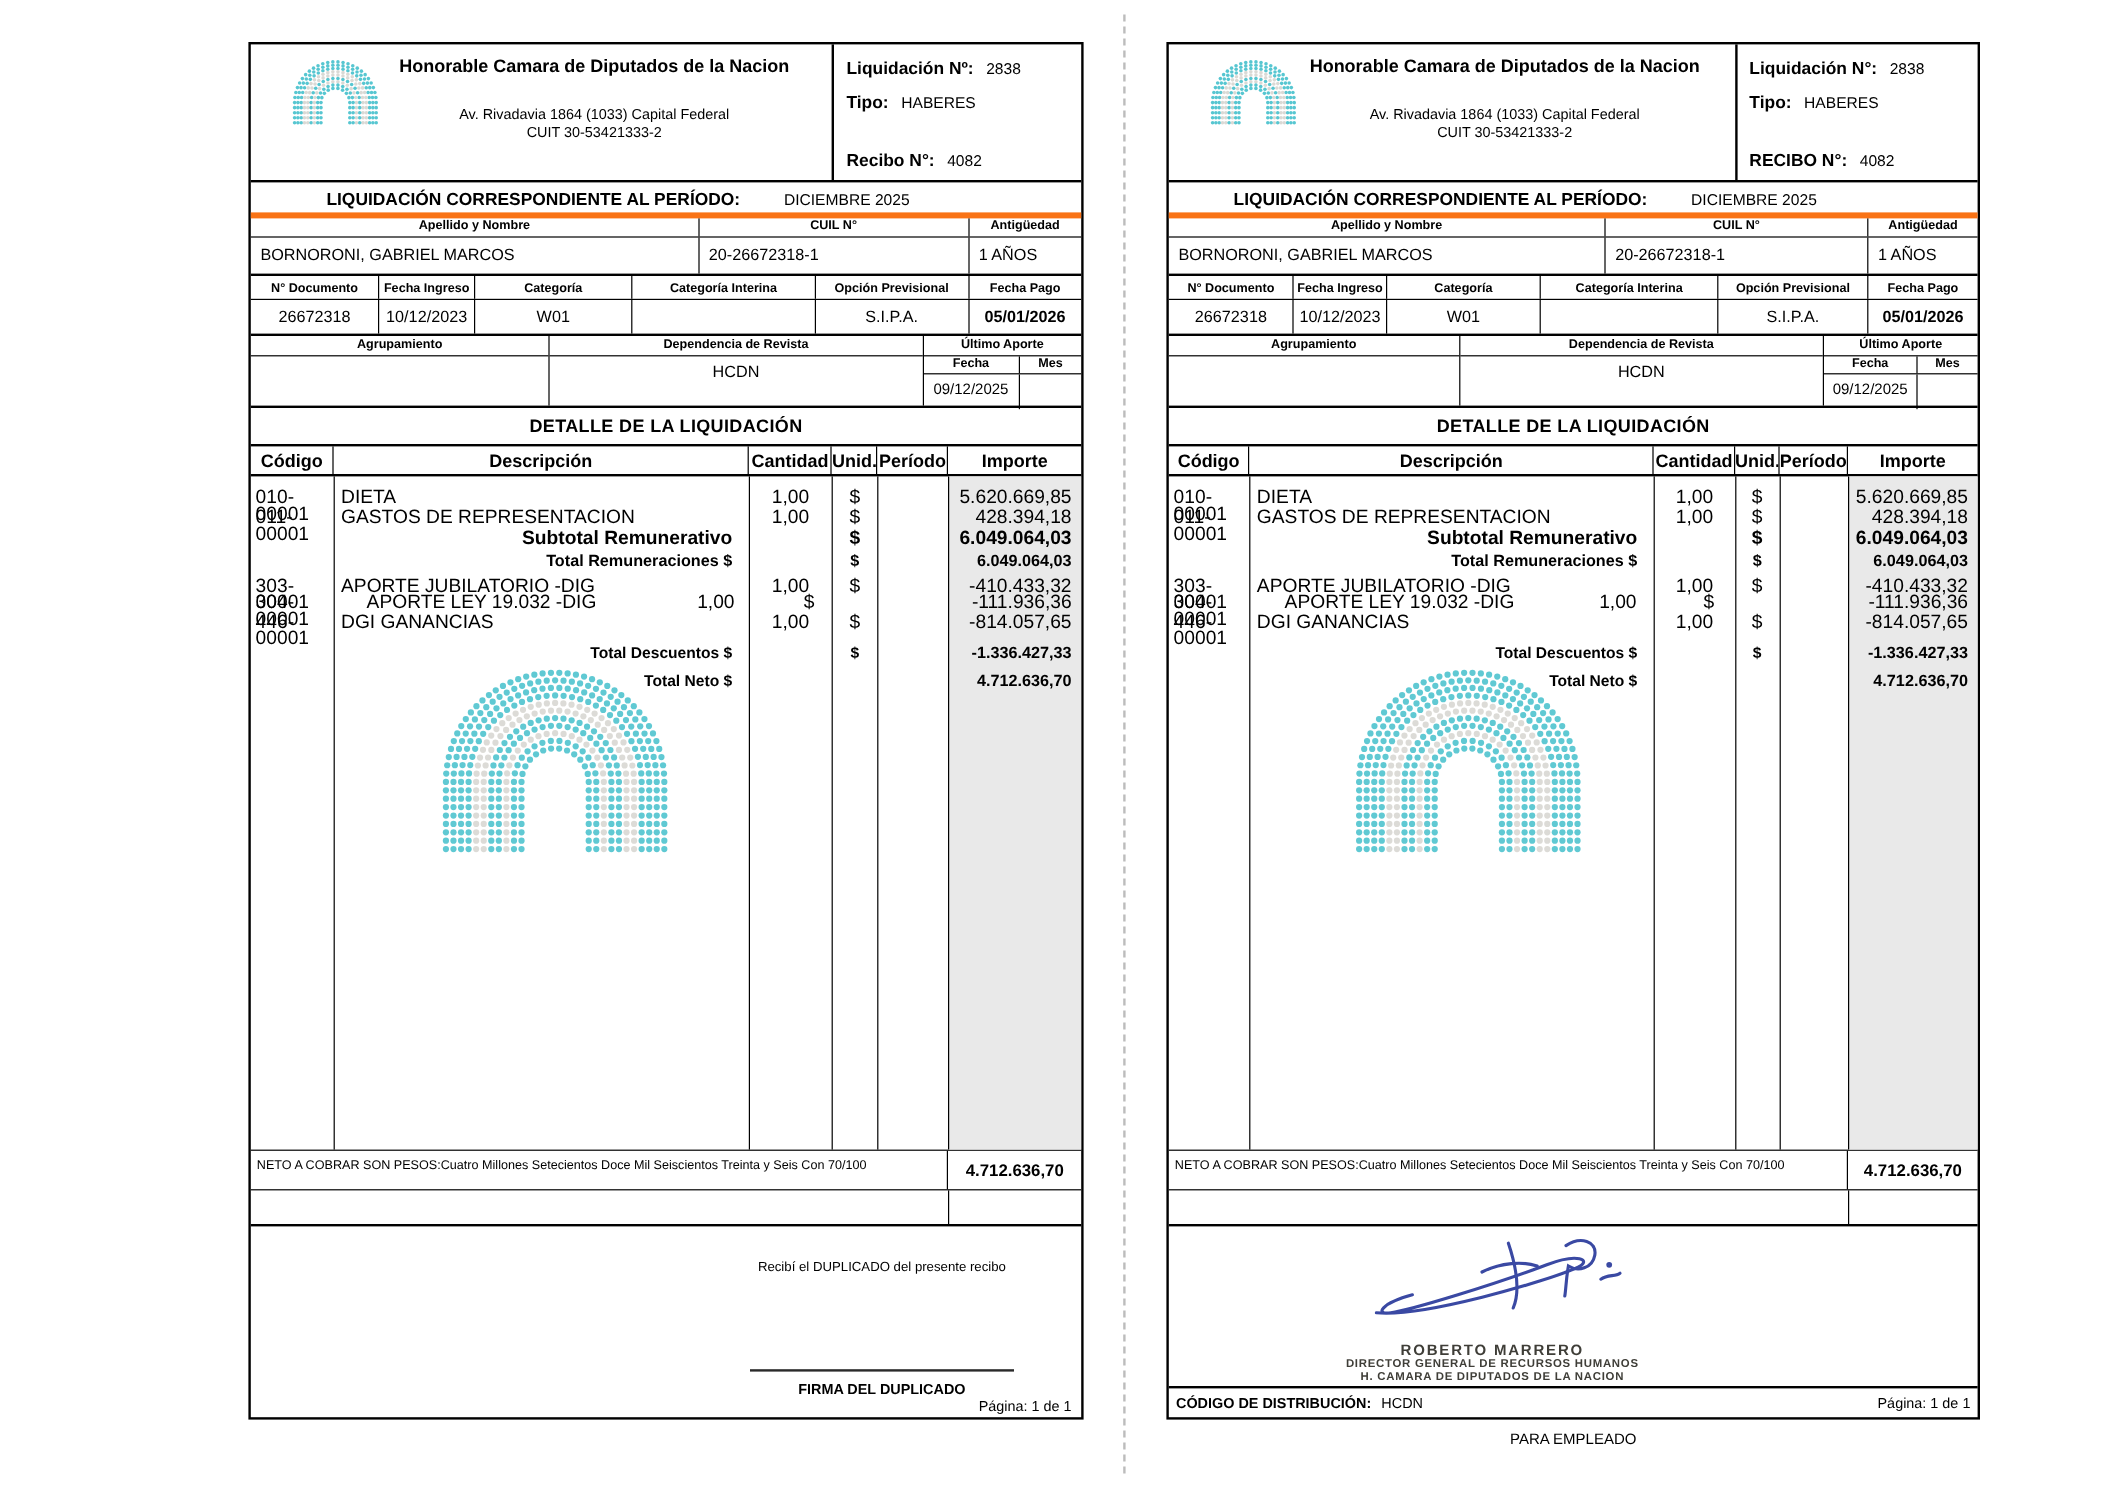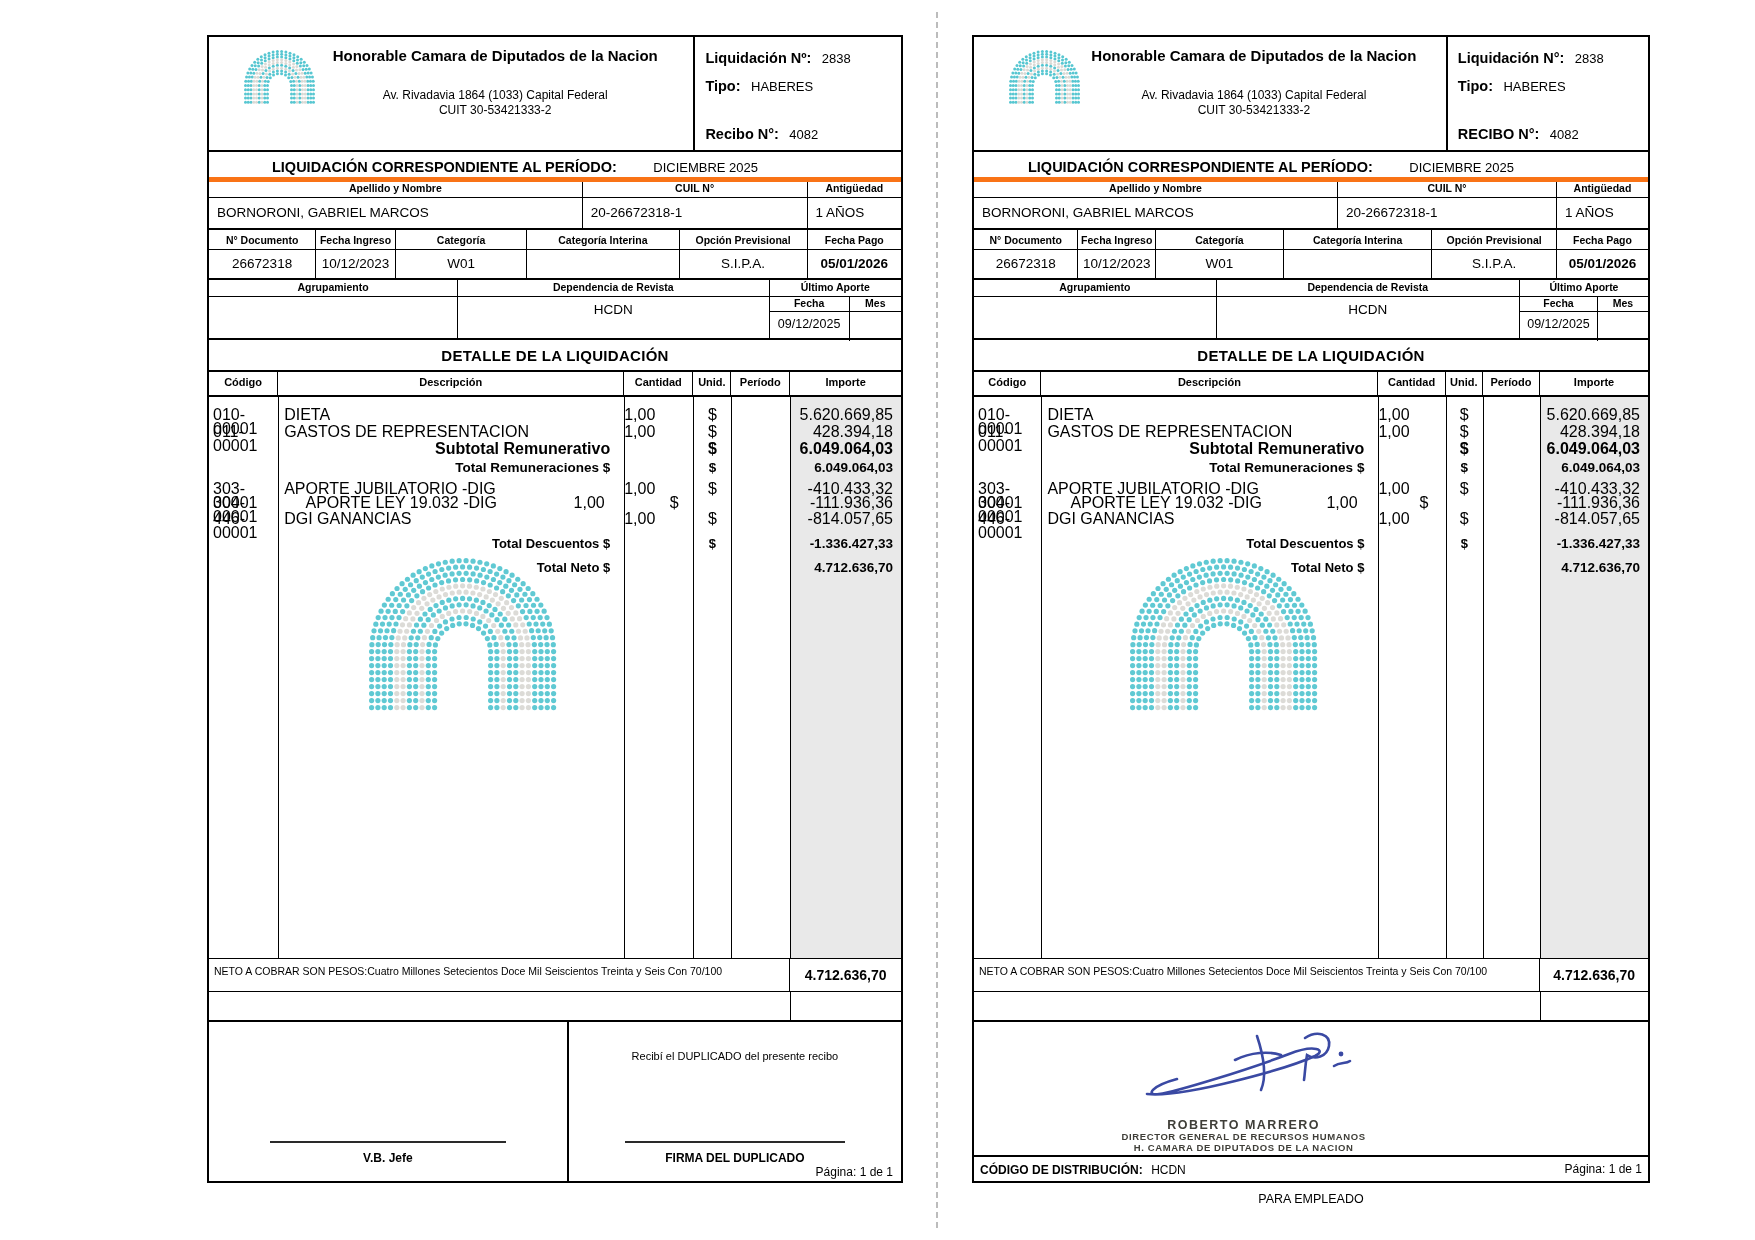--- a/index.html
+++ b/index.html
@@ -57,34 +57,34 @@
   .rc-val{text-align:center;padding-top:5px;}
   .rc-sub{display:flex;height:14px;border-bottom:1px solid #000;}
   .rc-subval{display:flex;height:29px;}
   .rc-fecha{width:61%;box-sizing:border-box;border-right:1px solid #000;text-align:center;}
   .rc-mes{width:39%;text-align:center;}
   .rc-subval .rc-fecha{padding-top:5px;font-size:12.5px;}
 
   
   .detalle{top:303px;height:32px;border-bottom:2px solid #000;text-align:center;padding-top:7px;font-size:15px;font-weight:bold;letter-spacing:.3px;}
   .colhdr{top:335px;height:25px;border-bottom:2px solid #000;}
-  .colhdr .cellrow > div{font-size:11px;font-weight:bold;text-align:center;padding-top:4px;}
+  .colhdr .cellrow > div{font-size:15px;font-weight:bold;text-align:center;padding-top:4px;}
   .c-cod{width:10%;} .c-des{width:50%;} .c-can{width:10%;} .c-uni{width:5.5%;} .c-per{width:8.5%;} .c-imp{width:16%;}
 
   
   .tbody{top:360px;height:562px;border-bottom:1px solid #000;}
   .importe-bg{position:absolute;left:84%;right:0;top:0;bottom:0;background:#e9e9e9;}
   .vline{position:absolute;top:0;bottom:0;border-left:1px solid #000;}
   .vl-1{left:10%;} .vl-2{left:60%;} .vl-3{left:70%;} .vl-4{left:75.5%;} .vl-5{left:84%;}
   .watermark{position:absolute;left:23%;top:160px;z-index:1;}
   .drow{position:absolute;left:0;right:0;display:flex;font-size:16px;line-height:14px;z-index:2;}
   .drow > div{box-sizing:border-box;}
   .dc{width:10%;padding-left:4px;}
   .dd{width:50%;padding-left:6px;}
-  .dq{width:10%;}
+  .dq{width:10%;text-align:center;}
   .du{width:5.5%;text-align:center;}
   .dp{width:8.5%;}
   .di{width:16%;text-align:right;padding-right:8px;}
   .r0{top:11px;} .r1{top:28px;} .r2{top:45px;} .r3{top:64px;} .r4{top:85px;}
   .r5{top:99px;gap:42px;} .r6{top:115px;} .r7{top:140px;} .r8{top:164px;}
   .sub .dd,.totrem .dd,.totdesc .dd,.totneto .dd{text-align:right;font-weight:bold;padding-right:14px;}
   .sub .du,.sub .di,.totrem .du,.totrem .di,.totdesc .du,.totdesc .di,.totneto .di{font-weight:bold;}
   .totrem{font-size:13.5px;}
   .totdesc,.totneto{font-size:13px;}
   .totdesc .di,.totneto .di{font-size:13.5px;}
@@ -1029,24 +1029,20 @@
     <div class="band neto">
       <div class="neto-text">NETO A COBRAR SON PESOS:Cuatro Millones Setecientos Doce Mil Seiscientos Treinta y Seis Con  70/100</div>
       <div class="neto-amt">4.712.636,70</div>
     </div>
     <div class="band emptyrow">
       <div class="empty-sep"></div>
     </div>
 
     <div class="band footer">
       <div class="footer-a">
-        <div class="fa-left">
-          <div class="sigline"></div>
-          <div class="fa-label">V.B. Jefe</div>
-        </div>
         <div class="fa-right">
           <div class="fa-recibi">Recibí el DUPLICADO del presente recibo</div>
           <div class="sigline"></div>
           <div class="fa-label">FIRMA DEL DUPLICADO</div>
           <div class="fa-page">Página: 1 de 1</div>
         </div>
       </div>
 
     </div>
 

